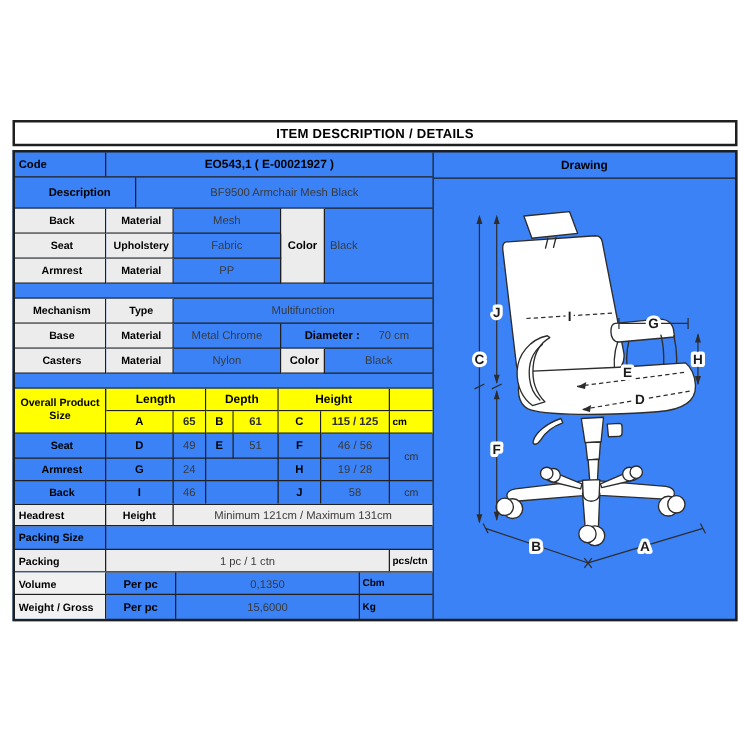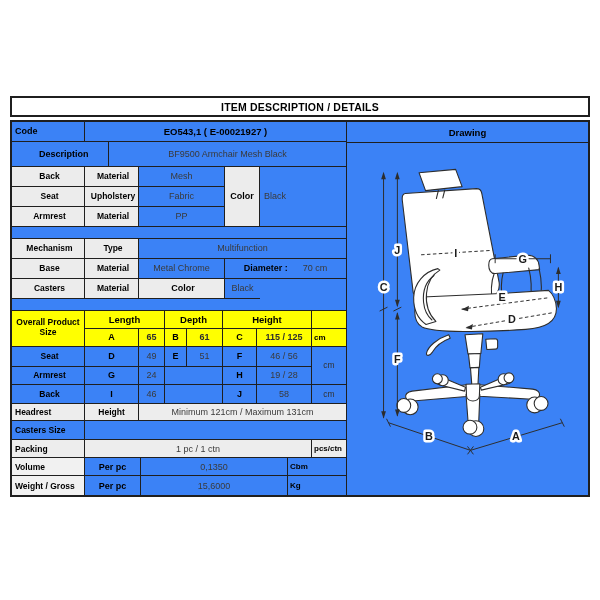--- a/index.html
+++ b/index.html
@@ -98,20 +98,21 @@
         <div class="gcell nbr val" style="grid-column:3/6">Multifunction</div>
         <div class="gcell lbl shade">Base</div>
         <div class="gcell lbl shade">Material</div>
         <div class="gcell val">Metal Chrome</div>
         <div class="gcell nbr" style="grid-column:4/6;gap:15px">
           <span class="b" style="font-size:9px">Diameter :</span>
           <span class="val">70 cm</span>
         </div>
         <div class="gcell lbl shade">Casters</div>
         <div class="gcell lbl shade">Material</div>
+        <div class="gcell val">Nylon</div>
         <div class="gcell lbl shade" style="font-size:9px">Color</div>
         <div class="gcell nbr val">Black</div>
       </div>
 
       <div class="row h12"></div>
 
       <div class="size-grid">
         <div class="gcell yl ylh" style="grid-row:1/2;grid-column:2/4">Length</div>
         <div class="gcell yl two-line" style="grid-row:1/3;grid-column:1/2">Overall Product Size</div>
         <div class="gcell yl ylh" style="grid-row:1/2;grid-column:4/6">Depth</div>
@@ -151,21 +152,21 @@
         <div class="gcell nbr nbb unit">cm</div>
       </div>
 
       <div class="row h19 shaderow" style="border-top:1px solid #1f1f1f">
         <div class="cell w73 lbl">Headrest</div>
         <div class="cell w54 b" style="font-size:8.5px">Height</div>
         <div class="cell wfill last val">Minimum 121cm / Maximum 131cm</div>
       </div>
 
       <div class="row h19">
-        <div class="cell w73 lbl">Casters Size</div>
+        <div class="cell w73 lbl">Packing Size</div>
         <div class="cell wfill last ps-cell">
           <span style="left:27px">68</span>
           <span style="left:67px">x</span>
           <span style="left:97px">31</span>
           <span style="left:120px">x</span>
           <span style="left:173px">64</span>
           <span class="u" style="left:188px">cm</span>
         </div>
       </div>
 

